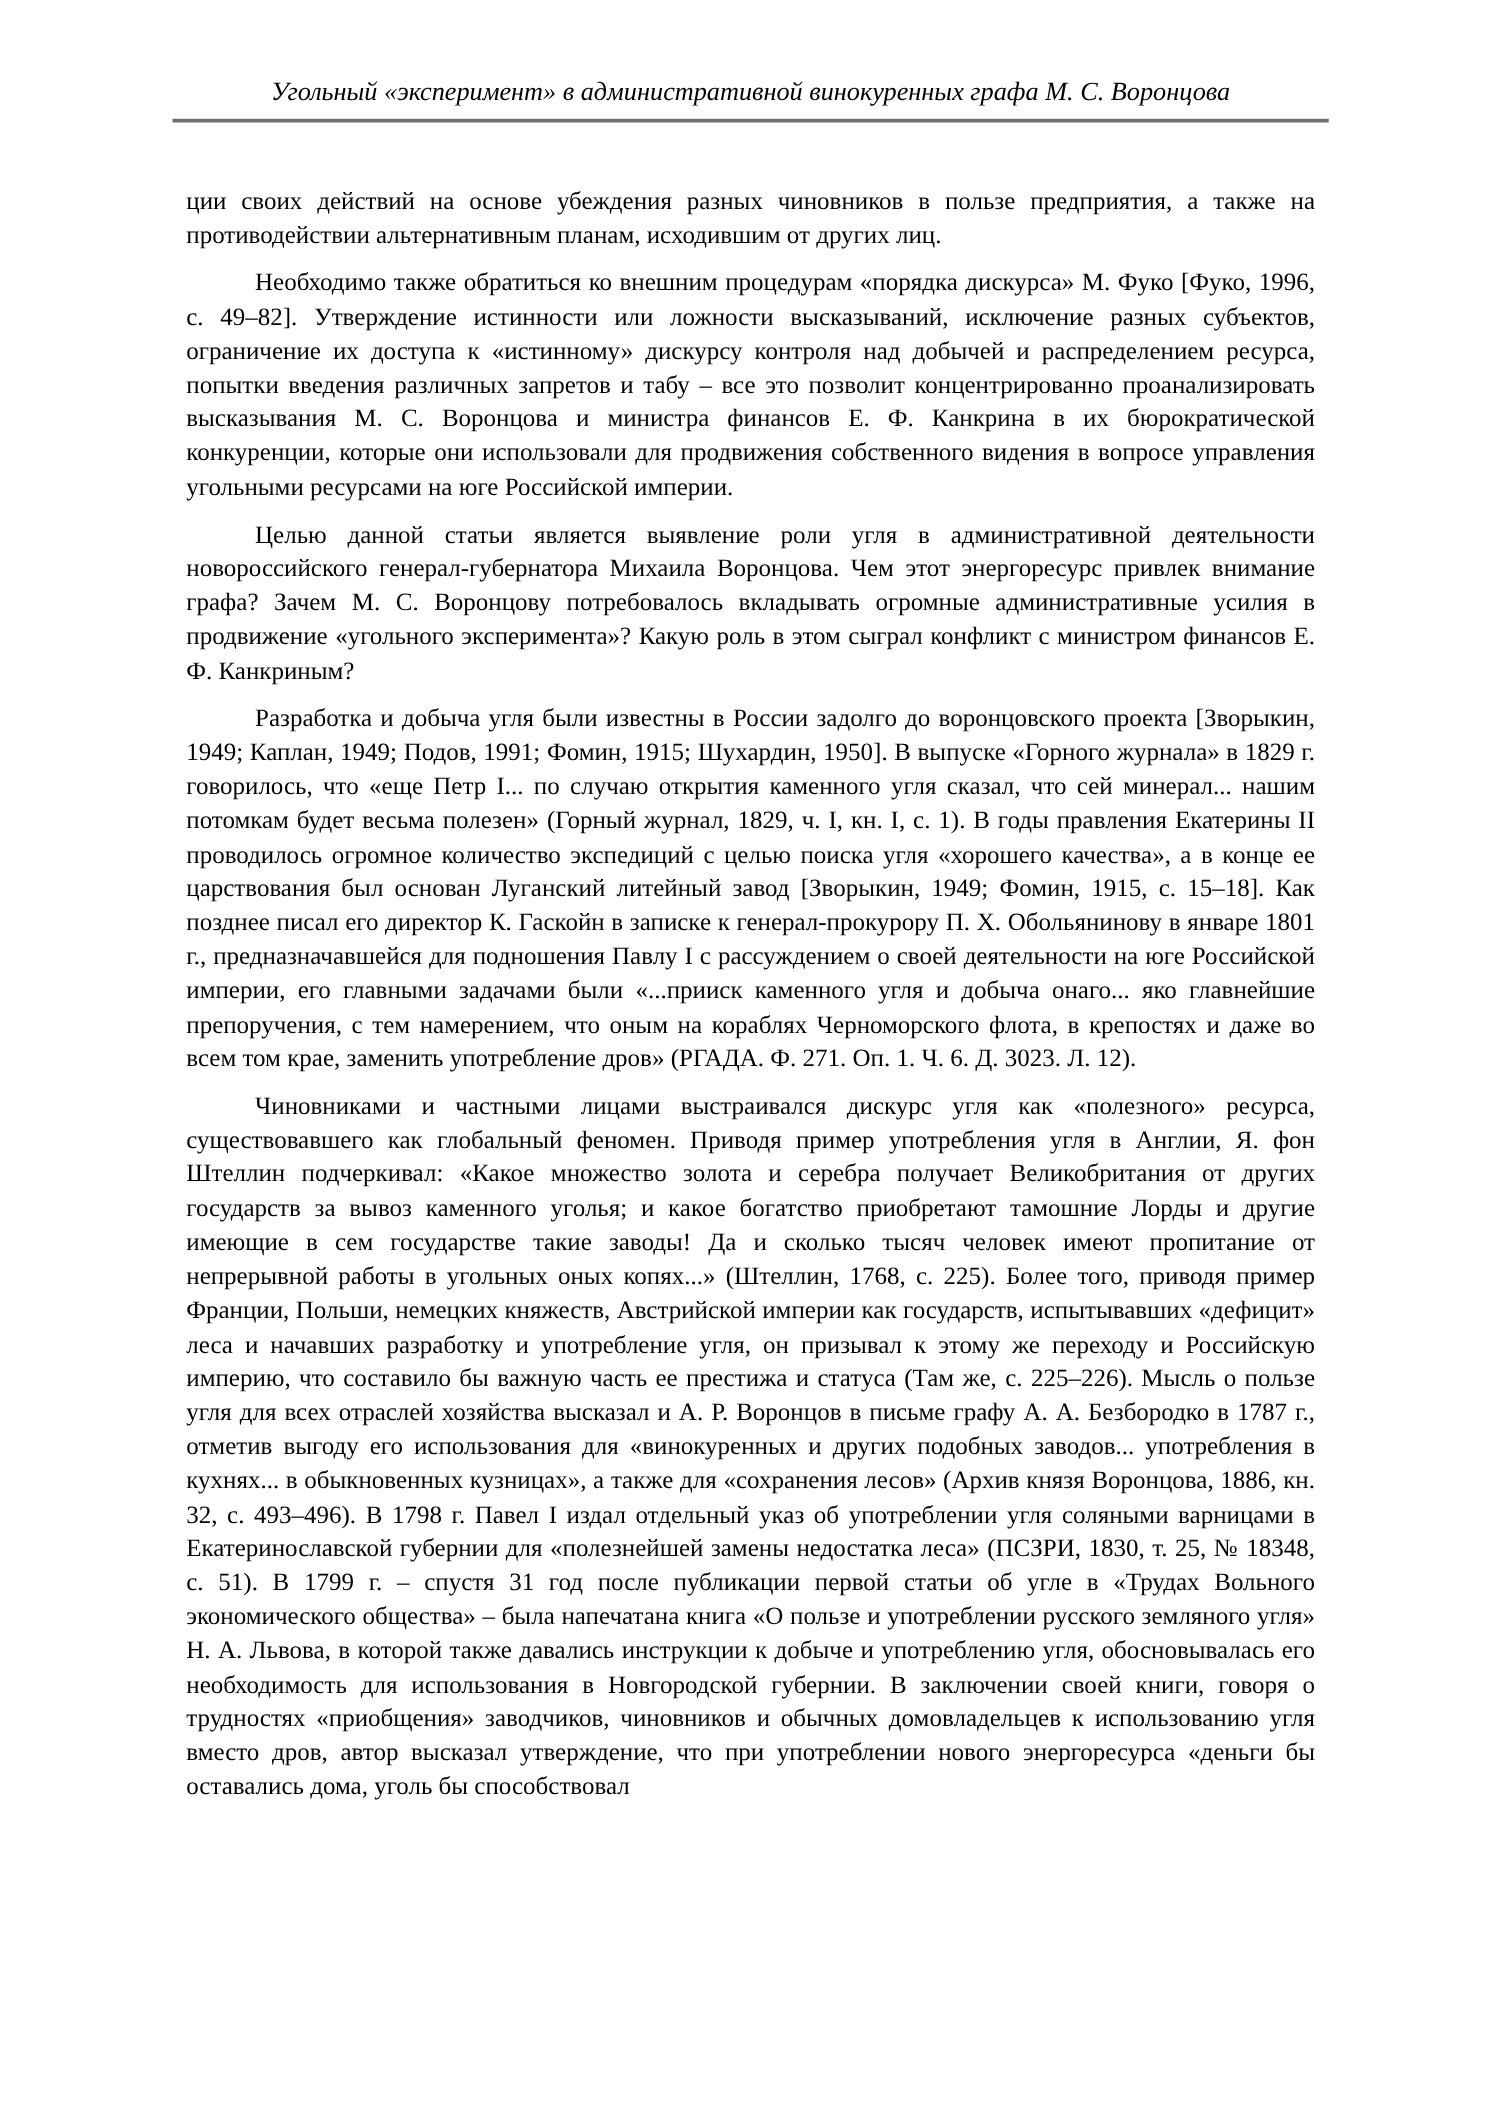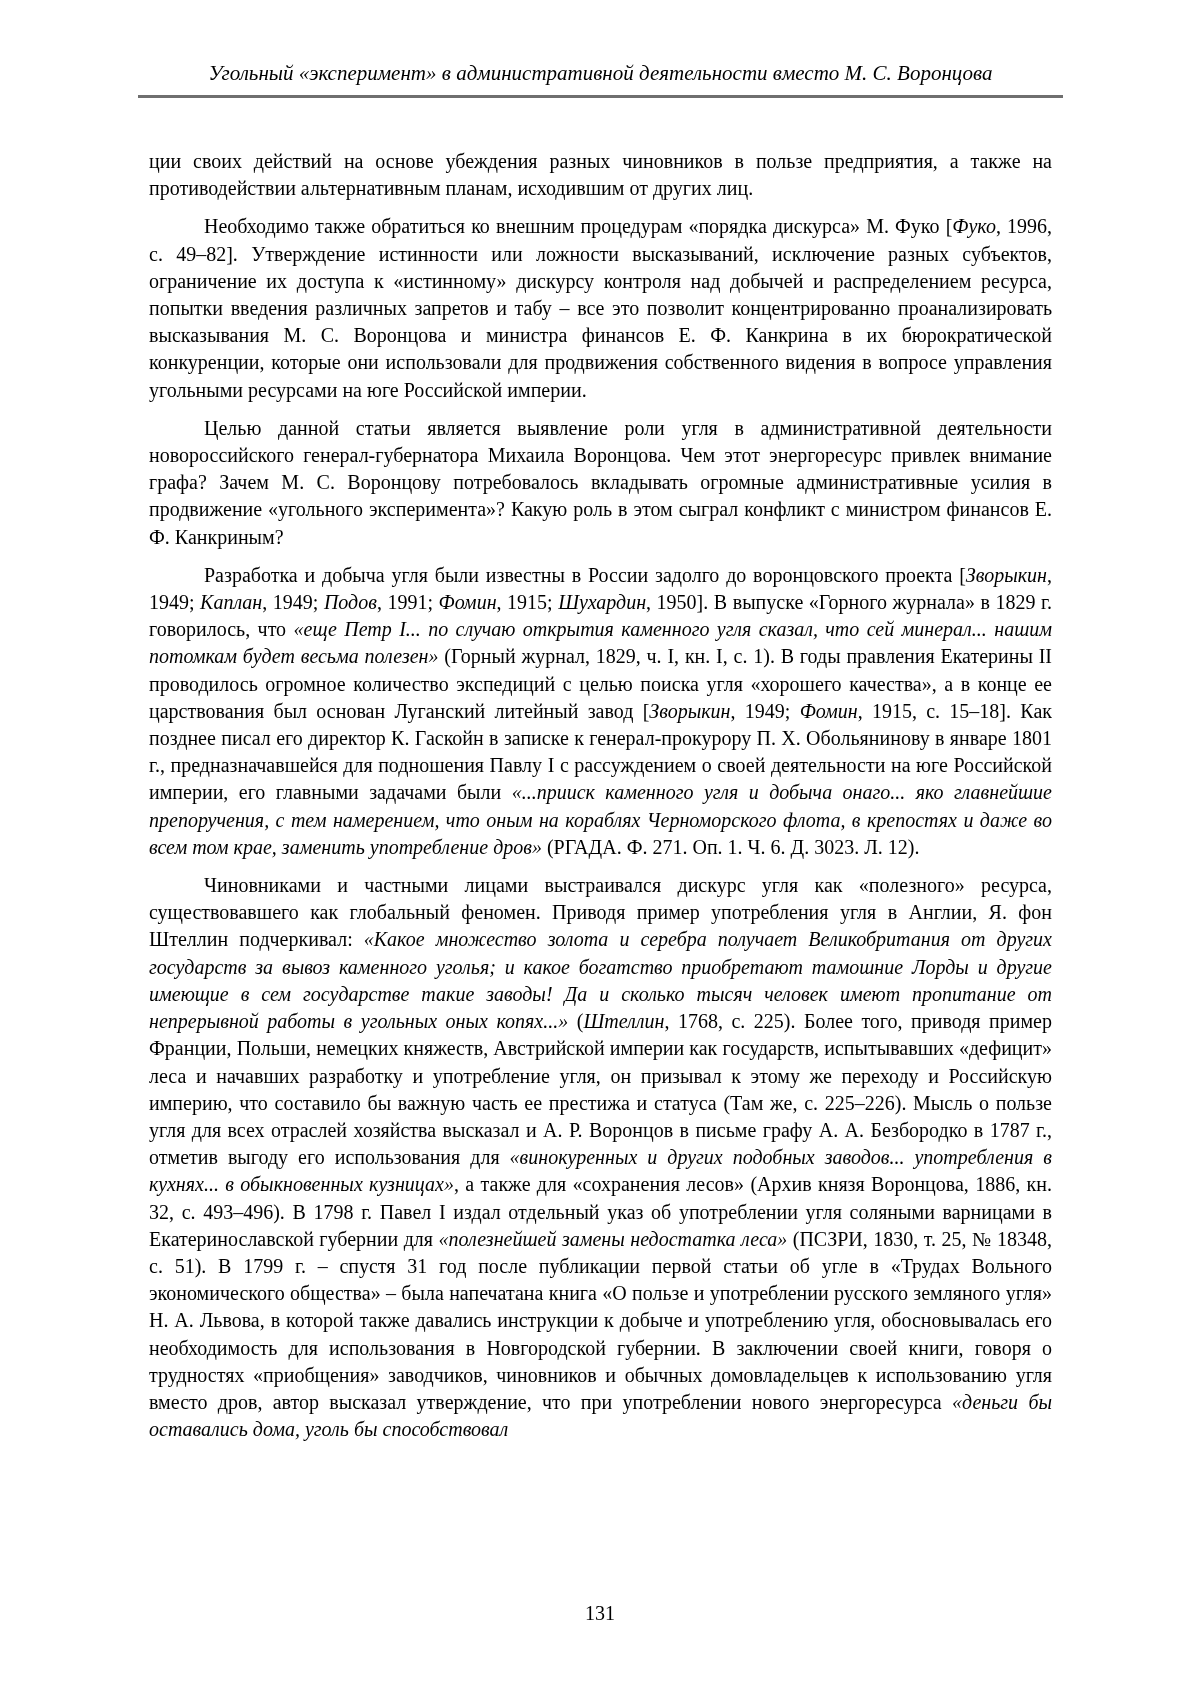--- a/index.html
+++ b/index.html
@@ -43,39 +43,37 @@
   }
   .article-body p.indent {
     text-indent: 55px;
   }
   .article-body p.head {
     font-weight: bold;
     margin-top: 6px;
     margin-bottom: 7px;
   }
   .article-body .i {
-    font-style: italic;
   }
   .page-number {
     position: absolute;
     left: 0;
     top: 1602px;
     width: 100%;
     text-align: center;
     font-size: 20px;
   }
 </style>
 </head>
 <body>
 
 <div class="page">
-  <div class="running-head">Угольный «эксперимент» в административной деятельности вместо М. С. Воронцова</div>
+  <div class="running-head">Угольный «эксперимент» в административной винокуренных графа М. С. Воронцова</div>
 
   <div class="article-body">
       <p><span>ции своих действий на основе убеждения разных чиновников в пользе предприятия, а также на противодействии альтернативным планам, исходившим от других лиц.</span></p>
       <p class="indent"><span>Необходимо также обратиться ко внешним процедурам «порядка дискурса» М. Фуко [</span><span class="i">Фуко</span><span>, 1996, с. 49–82]. Утверждение истинности или ложности высказываний, исключение разных субъектов, ограничение их доступа к «истинному» дискурсу контроля над добычей и распределением ресурса, попытки введения различных запретов и табу – все это позволит концентрированно проанализировать высказывания М. С. Воронцова и министра финансов Е. Ф. Канкрина в их бюрократической конкуренции, которые они использовали для продвижения собственного видения в вопросе управления угольными ресурсами на юге Российской империи.</span></p>
       <p class="indent"><span>Целью данной статьи является выявление роли угля в административной деятельности новороссийского генерал-губернатора Михаила Воронцова. Чем этот энергоресурс привлек внимание графа? Зачем М. С. Воронцову потребовалось вкладывать огромные административные усилия в продвижение «угольного эксперимента»? Какую роль в этом сыграл конфликт с министром финансов Е. Ф. Канкриным?</span></p>
       <p class="indent"><span>Разработка и добыча угля были известны в России задолго до воронцовского проекта [</span><span class="i">Зворыкин</span><span>, 1949; </span><span class="i">Каплан</span><span>, 1949; </span><span class="i">Подов</span><span>, 1991; </span><span class="i">Фомин</span><span>, 1915; </span><span class="i">Шухардин</span><span>, 1950]. В выпуске «Горного журнала» в 1829 г. говорилось, что </span><span class="i">«еще Петр I... по случаю открытия каменного угля сказал, что сей минерал... нашим потомкам будет весьма полезен»</span><span> (Горный журнал, 1829, ч. I, кн. I, с. 1). В годы правления Екатерины II проводилось огромное количество экспедиций с целью поиска угля «хорошего качества», а в конце ее царствования был основан Луганский литейный завод [</span><span class="i">Зворыкин</span><span>, 1949; </span><span class="i">Фомин</span><span>, 1915, с. 15–18]. Как позднее писал его директор К. Гаскойн в записке к генерал-прокурору П. Х. Обольянинову в январе 1801 г., предназначавшейся для подношения Павлу I с рассуждением о своей деятельности на юге Российской империи, его главными задачами были </span><span class="i">«...прииск каменного угля и добыча онаго... яко главнейшие препоручения, с тем намерением, что оным на кораблях Черноморского флота, в крепостях и даже во всем том крае, заменить употребление дров»</span><span> (РГАДА. Ф. 271. Оп. 1. Ч. 6. Д. 3023. Л. 12).</span></p>
       <p class="indent"><span>Чиновниками и частными лицами выстраивался дискурс угля как «полезного» ресурса, существовавшего как глобальный феномен. Приводя пример употребления угля в Англии, Я. фон Штеллин подчеркивал: </span><span class="i">«Какое множество золота и серебра получает Великобритания от других государств за вывоз каменного уголья; и какое богатство приобретают тамошние Лорды и другие имеющие в сем государстве такие заводы! Да и сколько тысяч человек имеют пропитание от непрерывной работы в угольных оных копях...»</span><span> (</span><span class="i">Штеллин</span><span>, 1768, с. 225). Более того, приводя пример Франции, Польши, немецких княжеств, Австрийской империи как государств, испытывавших «дефицит» леса и начавших разработку и употребление угля, он призывал к этому же переходу и Российскую империю, что составило бы важную часть ее престижа и статуса (Там же, с. 225–226). Мысль о пользе угля для всех отраслей хозяйства высказал и А. Р. Воронцов в письме графу А. А. Безбородко в 1787 г., отметив выгоду его использования для </span><span class="i">«винокуренных и других подобных заводов... употребления в кухнях... в обыкновенных кузницах»</span><span>, а также для «сохранения лесов» (Архив князя Воронцова, 1886, кн. 32, с. 493–496). В 1798 г. Павел I издал отдельный указ об употреблении угля соляными варницами в Екатеринославской губернии для </span><span class="i">«полезнейшей замены недостатка леса»</span><span> (ПСЗРИ, 1830, т. 25, № 18348, с. 51). В 1799 г. – спустя 31 год после публикации первой статьи об угле в «Трудах Вольного экономического общества» – была напечатана книга «О пользе и употреблении русского земляного угля» Н. А. Львова, в которой также давались инструкции к добыче и употреблению угля, обосновывалась его необходимость для использования в Новгородской губернии. В заключении своей книги, говоря о трудностях «приобщения» заводчиков, чиновников и обычных домовладельцев к использованию угля вместо дров, автор высказал утверждение, что при употреблении нового энергоресурса </span><span class="i">«деньги бы оставались дома, уголь бы способствовал</span></p>
     </div>
 
-  <div class="page-number">131</div>
 </div>
 
 </body></html>

